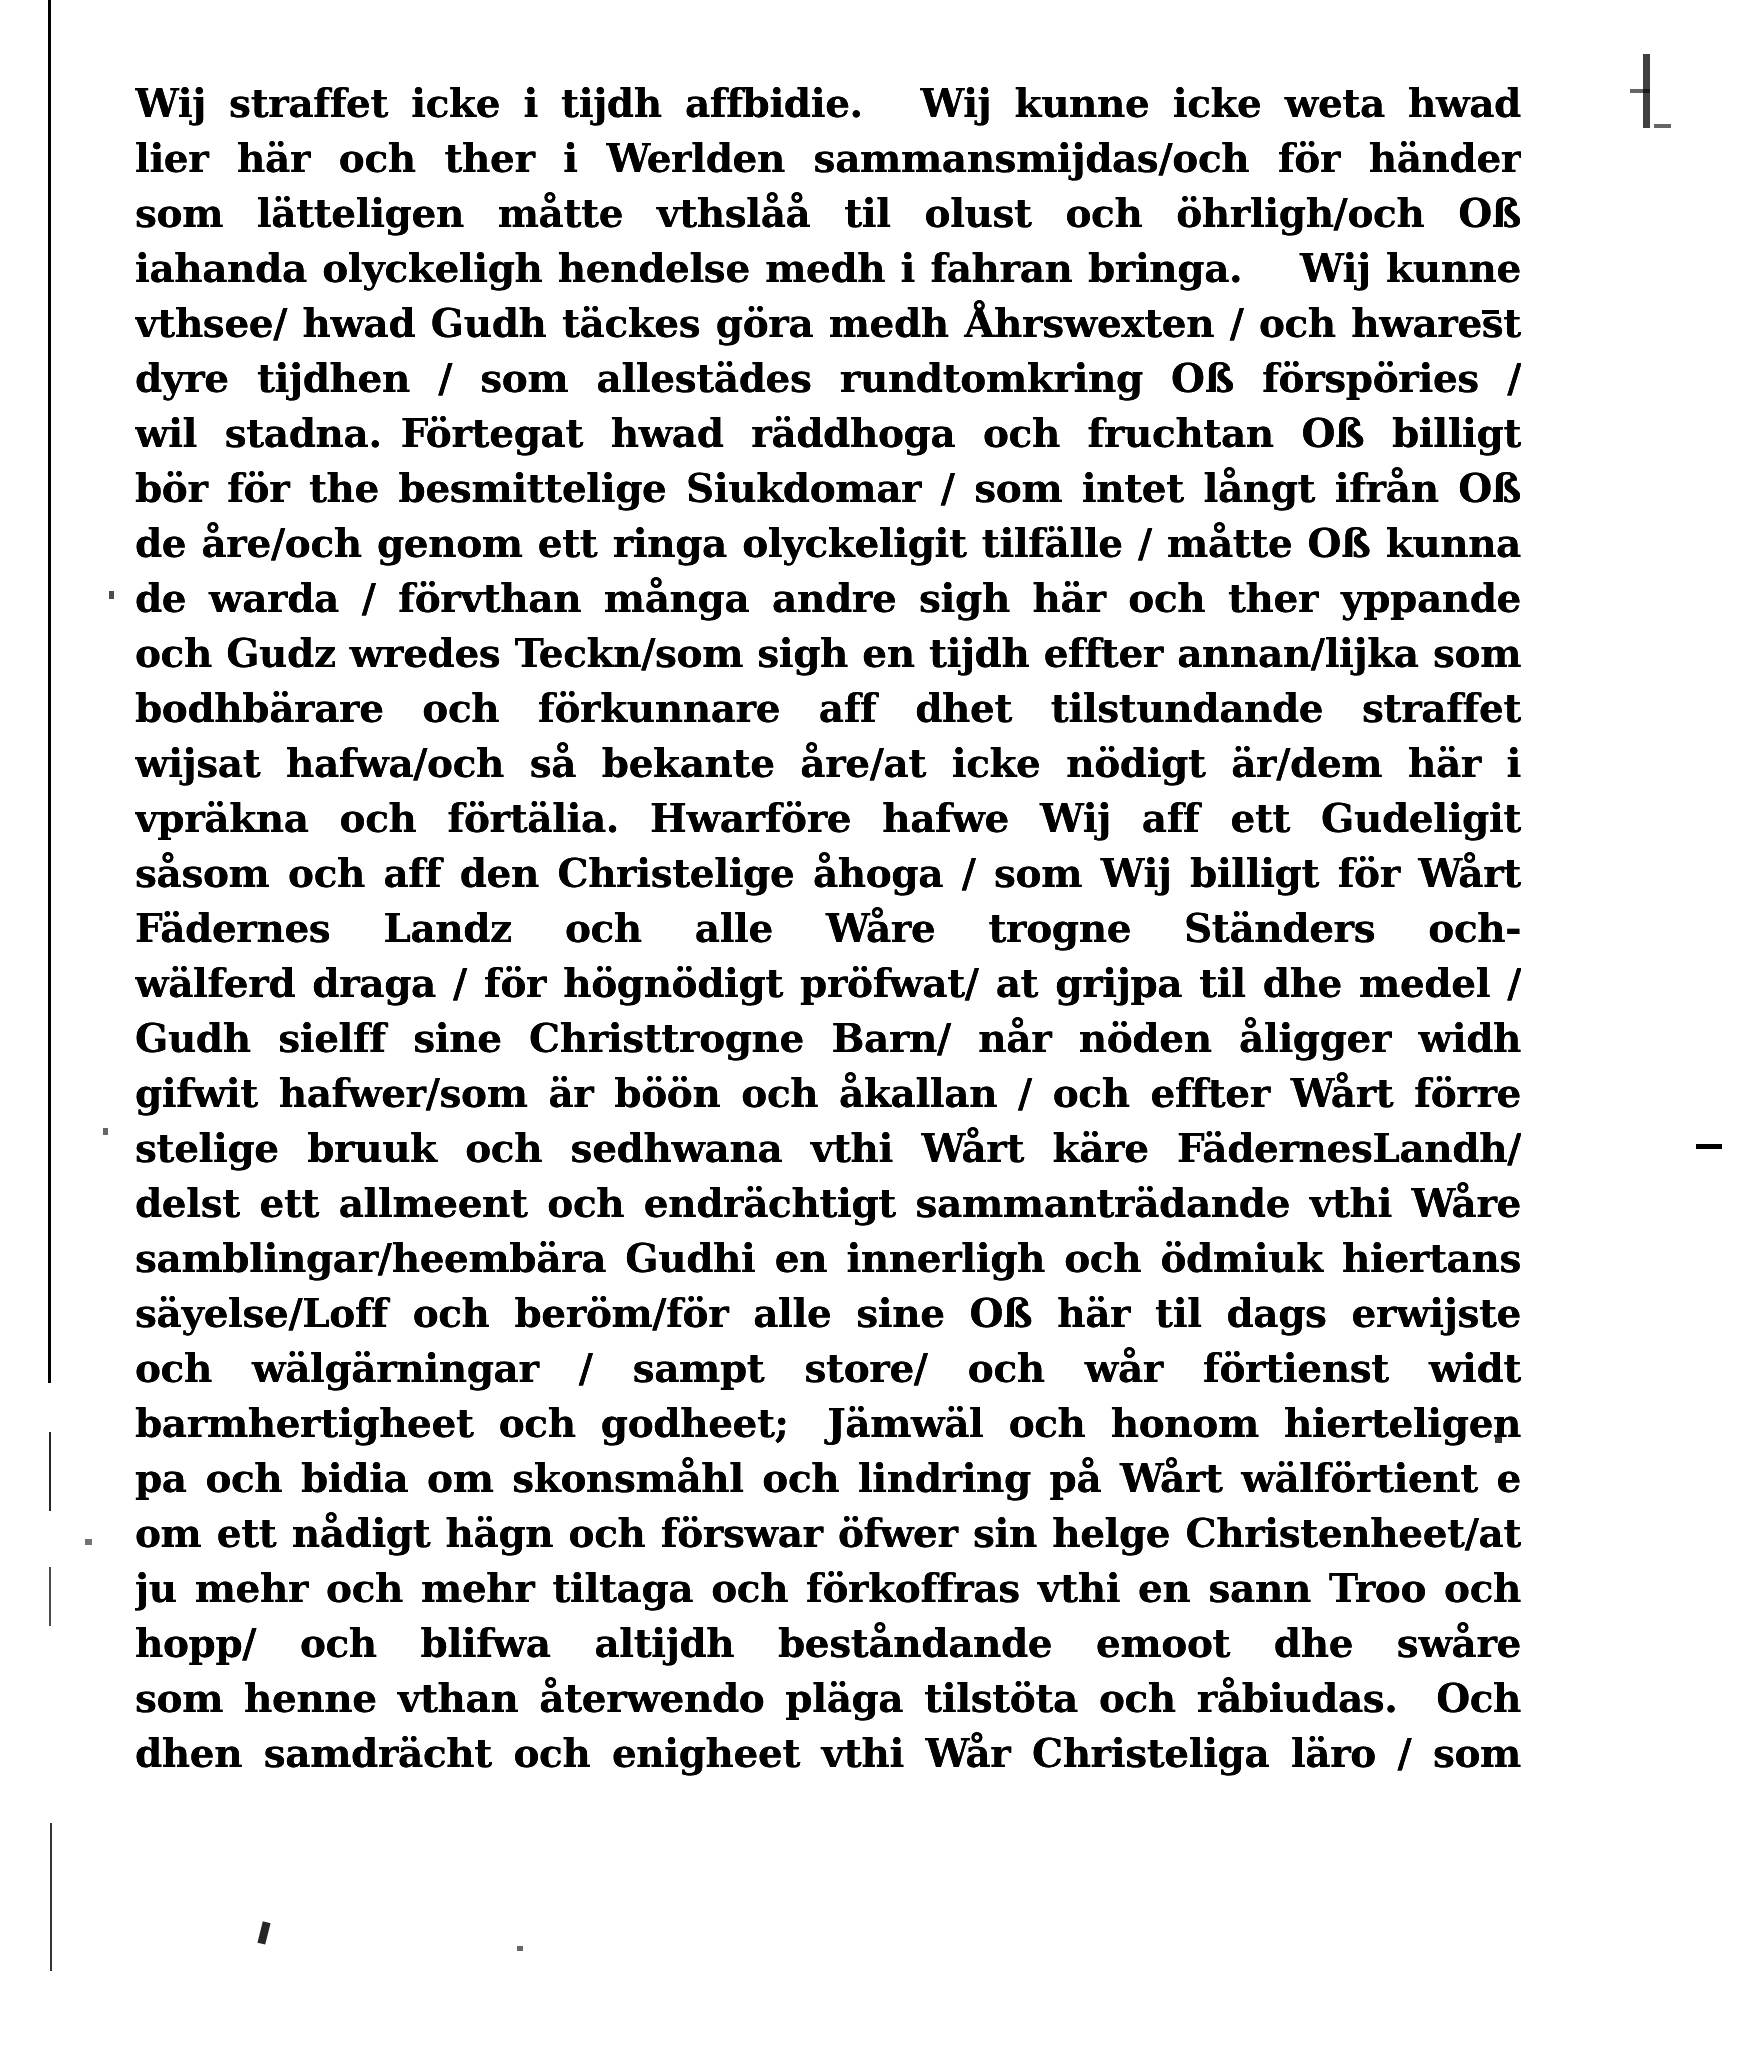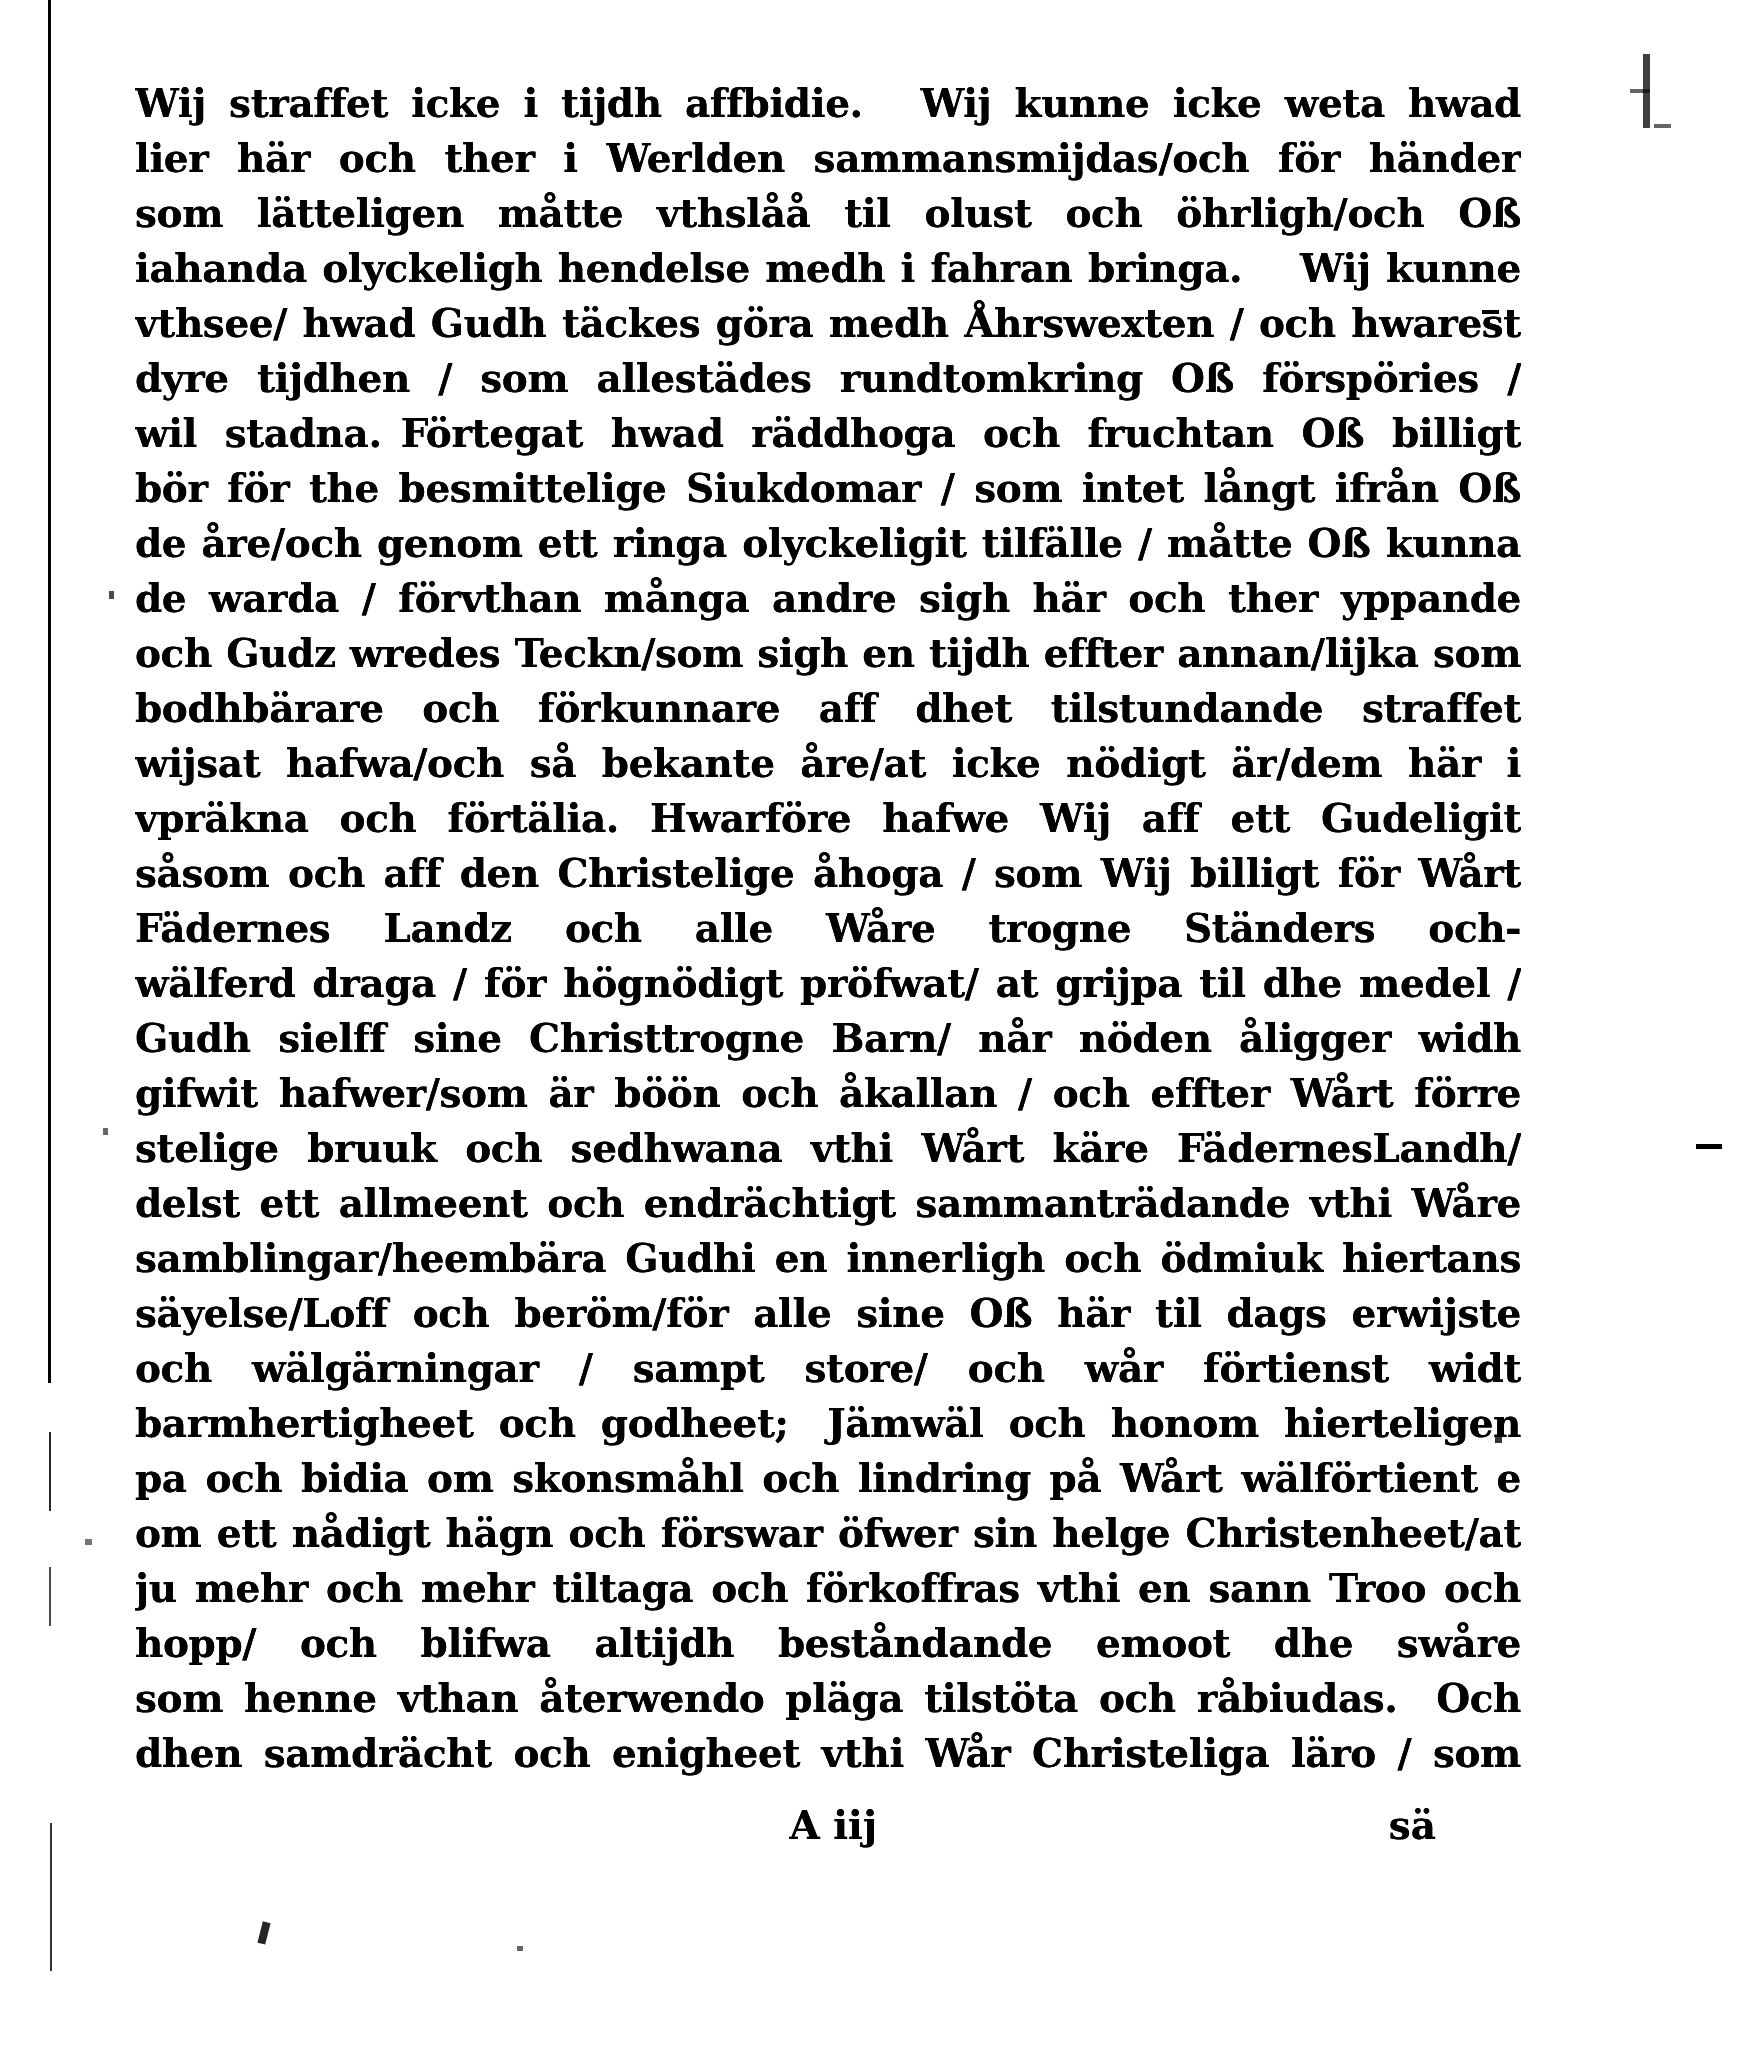--- a/index.html
+++ b/index.html
@@ -114,19 +114,15 @@
     <div class="tl">och wälgärningar / sampt store/ och wår förtienst widt öfwerträffande</div>
     <div class="tl">barmhertigheet och godheet; Jämwäl och honom hierteligen anro-</div>
     <div class="tl">pa och bidia om skonsmåhl och lindring på Wårt wälförtient e straff/</div>
     <div class="tl">om ett nådigt hägn och förswar öfwer sin helge Christenheet/at den må</div>
     <div class="tl">ju mehr och mehr tiltaga och förkoffras vthi en sann Troo och stadigt</div>
     <div class="tl">hopp/ och blifwa altijdh beståndande emoot dhe swåre anfechtningar /</div>
     <div class="tl">som henne vthan återwendo pläga tilstöta och råbiudas. Och at</div>
     <div class="tl">dhen samdrächt och enigheet vthi Wår Christeliga läro / som Wij nu</div>
   </div>
 
-  <div class="footer-row">
-    <span class="sig">A iij</span>
-    <span class="catch">sä</span>
-  </div>
 
 </div>
 
 
 </body></html>

